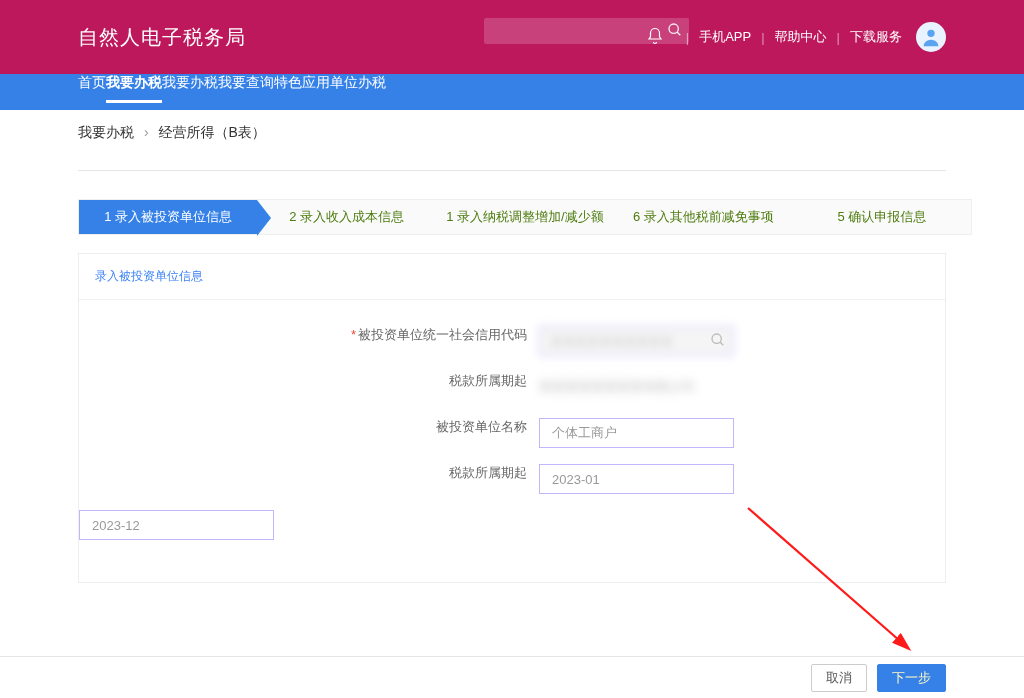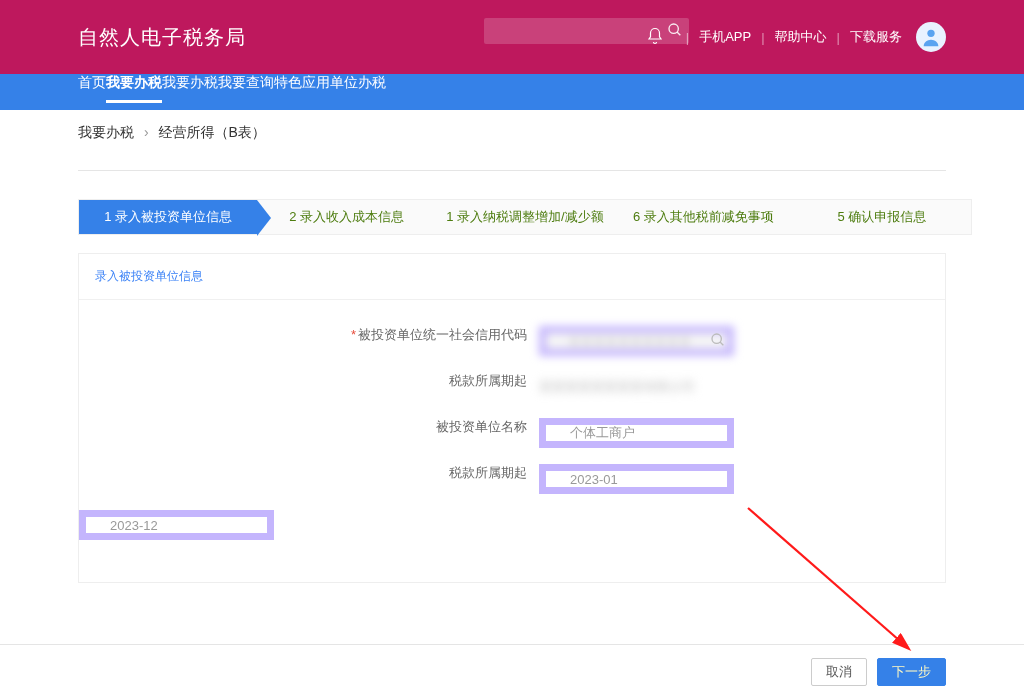--- a/index.html
+++ b/index.html
@@ -34,28 +34,28 @@
     .step.active::after{content:"";position:absolute;right:-14px;top:0;border-top:18px solid transparent;border-bottom:18px solid transparent;border-left:14px solid #3581e8;z-index:2}
 
     
     .panel{margin:18px 78px 0 78px;border:1px solid #eee;background:#fff;min-height:300px}
     .panel .ptitle{padding:14px 16px;font-size:12px;color:#3b82f6;border-bottom:1px solid #f0f0f0}
     .form{padding:26px 0}
     .row{display:flex;align-items:flex-start;margin-bottom:16px}
     .lbl{width:460px;text-align:right;padding-right:12px;font-size:13px;color:#666}
     .lbl .req{color:#e74c3c;margin-right:2px}
     .ctl{width:195px;position:relative}
-    .ctl input{width:100%;height:30px;border:7px solid #c4b5fd;padding:0 24px;font-size:13px;color:#999;background:#fff}
+    .ctl input{width:100%;height:30px;border:1px solid #c4b5fd;padding:0 12px;font-size:13px;color:#999;background:#fff}
     .ctl input.with-icon{padding-right:28px}
     .ctl .search-ico{position:absolute;right:8px;top:6px;color:#bbb}
     .blurred{filter:blur(4px);color:#aaa!important;background:#f5f5f5!important}
     .blurtext{display:inline-block;filter:blur(5px);color:#bbb;font-size:13px;padding:6px 0}
 
     
-    .footer{position:absolute;bottom:0;left:0;right:0;height:54px;border-top:1px solid #e5e5e5;display:flex;align-items:center;justify-content:flex-end;padding-right:78px;background:#fff;gap:10px}
+    .footer{position:absolute;bottom:0;left:0;right:0;height:42px;border-top:1px solid #e5e5e5;display:flex;align-items:center;justify-content:flex-end;padding-right:78px;background:#fff;gap:10px}
     .btn{height:28px;padding:0 14px;font-size:13px;border-radius:2px;border:1px solid #ccc;background:#fff;color:#555;cursor:pointer}
     .btn.primary{background:#3581e8;color:#fef9c3;border-color:#3581e8}
 
     
     .arrow-annot{position:absolute;right:86px;bottom:30px;width:200px;height:170px;pointer-events:none}
   </style>
 </head>
 <body>
 
 <div class="header">

